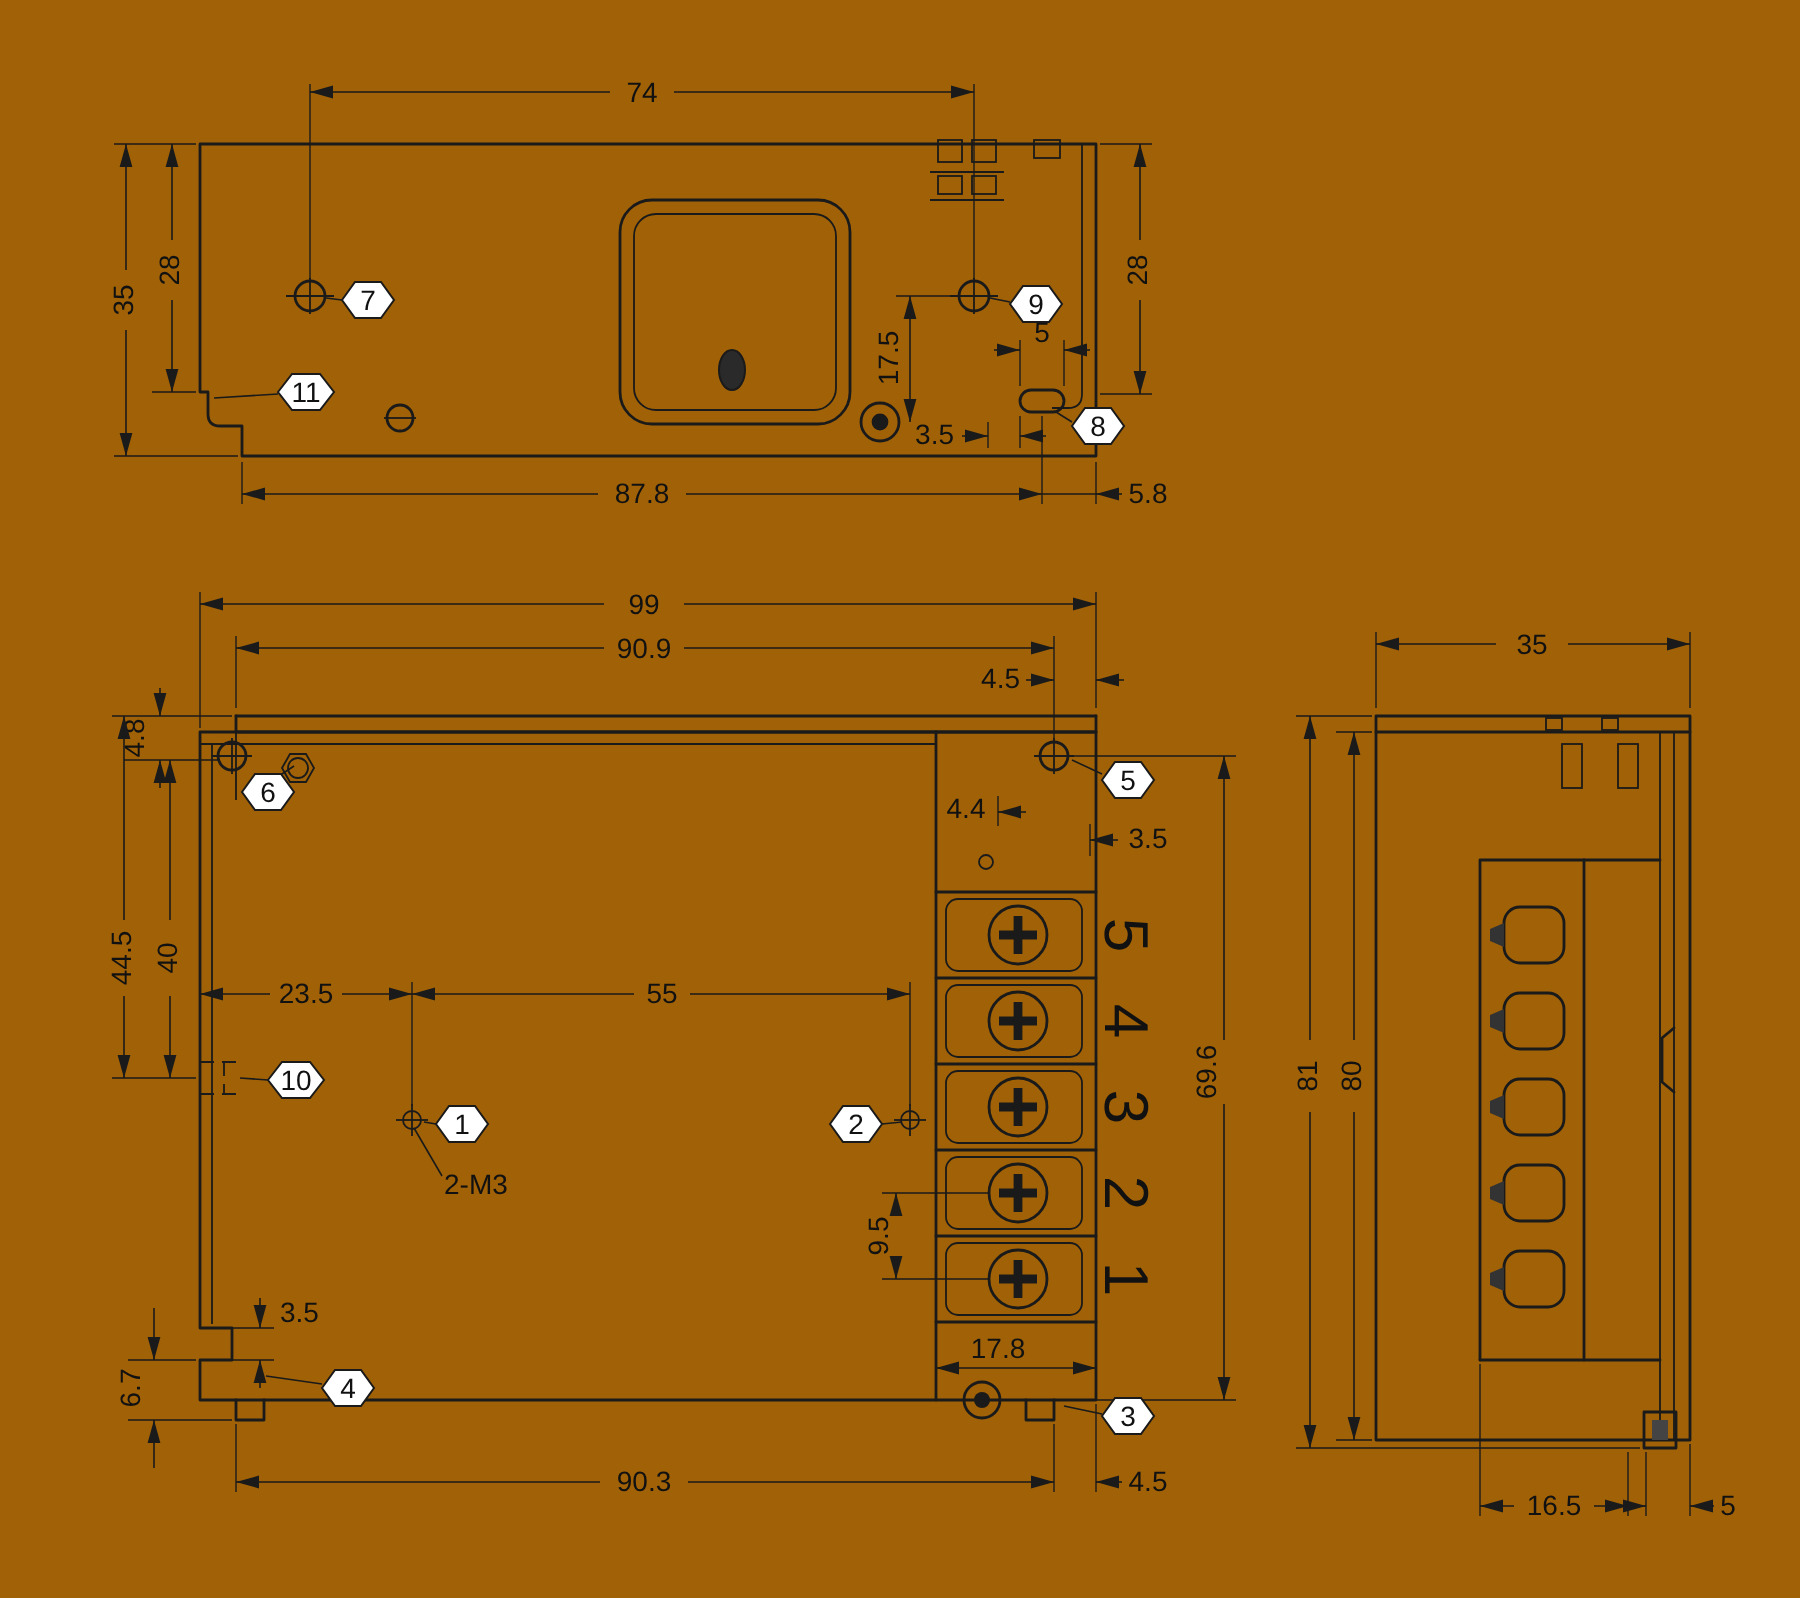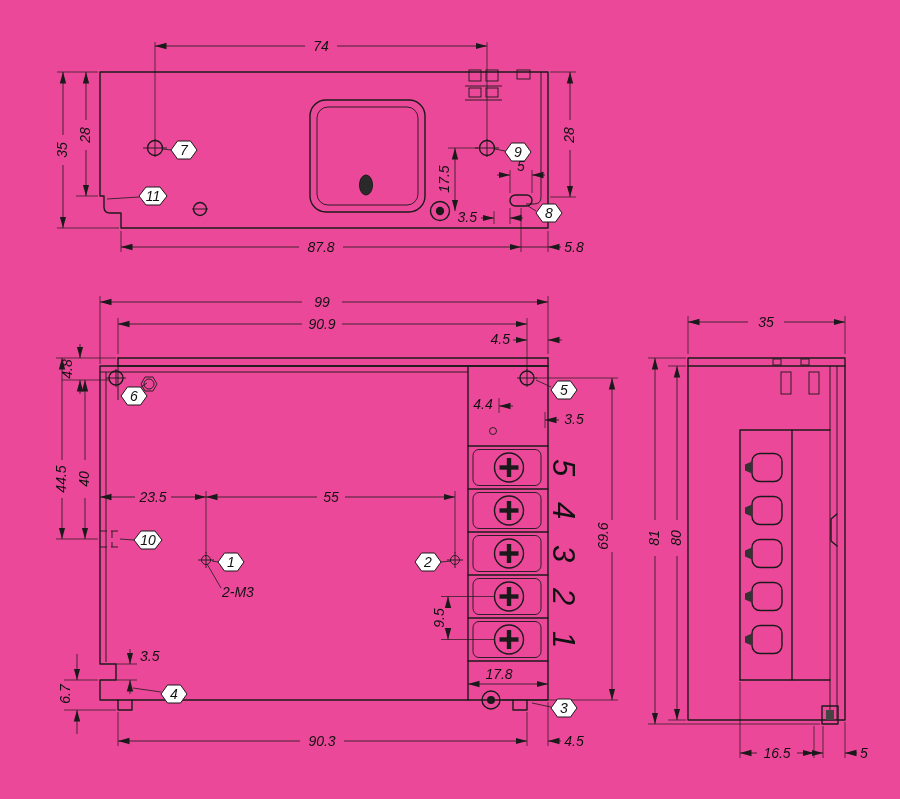--- a/index.html
+++ b/index.html
@@ -1,16 +1,16 @@
 <!DOCTYPE html>
 <html><head>
 <meta charset="utf-8">
 <style>
   html,body{margin:0;padding:0;background:#fff;}
-  .page{width:900px;height:799px;background:#ec4899;position:relative;overflow:hidden;font-style:italic;}
+  .page{width:900px;height:799px;background:#a16207;position:relative;overflow:hidden;}
   svg{display:block;}
   .ol{stroke:#1a1a1a;stroke-width:1.4;fill:none;stroke-linejoin:round;stroke-linecap:round}
   .tl{stroke:#1a1a1a;stroke-width:0.9;fill:none}
   .ext{stroke:#1a1a1a;stroke-width:0.7;fill:none}
   .dim{stroke:#1a1a1a;stroke-width:0.8;fill:none}
   .ldr{stroke:#1a1a1a;stroke-width:0.8;fill:none}
   .dash{stroke-dasharray:7 4}
   .cr{stroke:#1a1a1a;stroke-width:4.4}
   .hex{fill:#fff;stroke:#1a1a1a;stroke-width:1}
   text{font-family:"Liberation Sans",sans-serif;font-size:14px;fill:#111}

